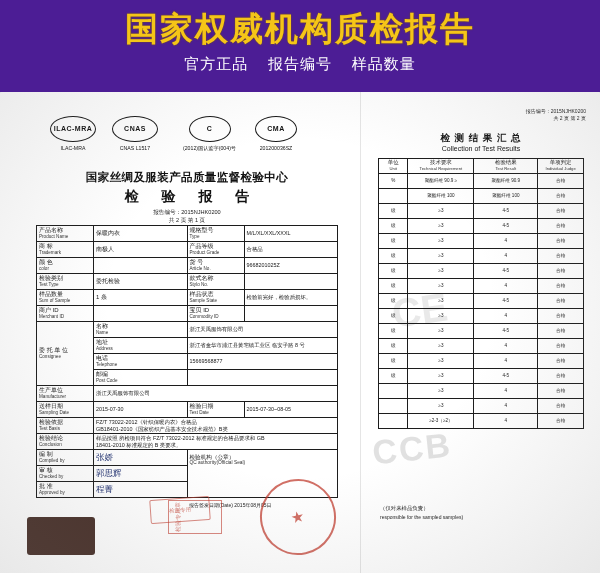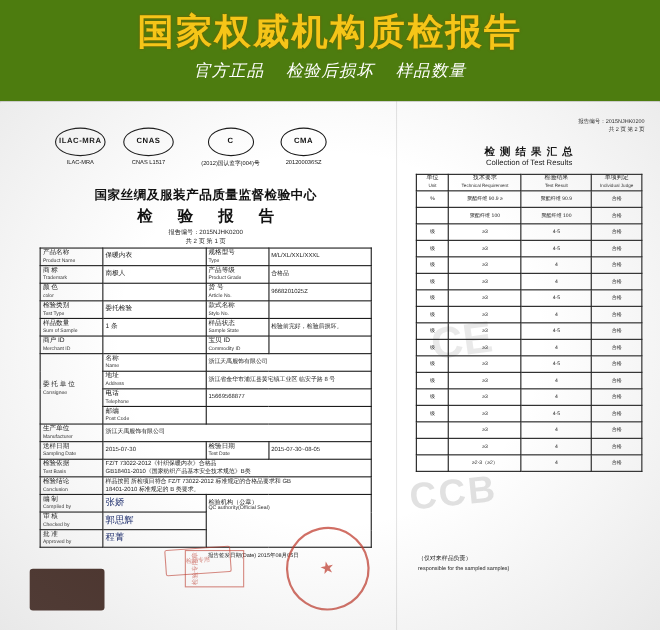--- a/index.html
+++ b/index.html
@@ -18,21 +18,21 @@
     width: 600px;
     height: 573px;
     background: #0a0a0a;
   }
 
   
   .banner {
     position: relative;
     width: 600px;
     height: 92px;
-    background: #4d7c0f;
+    background: #4c1d95;
     overflow: hidden;
   }
   .banner-title {
     position: absolute;
     top: 7px;
     left: 0;
     width: 600px;
     text-align: center;
     font-family: "DejaVu Sans", sans-serif;
     font-size: 33px;
@@ -45,21 +45,21 @@
     position: absolute;
     top: 55px;
     left: 0;
     width: 600px;
     text-align: center;
     font-family: "DejaVu Sans", sans-serif;
     font-size: 15px;
     color: #ffffff;
     letter-spacing: 1px;
   }
-  .banner-sub span { margin: 16px 7px; font-style: italic; }
+  .banner-sub span { margin: 16px 7px; }
 
   
   .sheet {
     position: absolute;
     top: 92px;
     left: 0;
     width: 600px;
     height: 481px;
     background: #ffffff;
     background-image:
@@ -356,21 +356,21 @@
 </style>
 </head>
 <body>
 
 <div class="page">
 
   <div class="banner">
     <div class="banner-title">国家权威机构质检报告</div>
     <div class="banner-sub">
       <span>官方正品</span>
-      <span>检验后损坏</span>
+      <span>报告编号</span>
       <span>样品数量</span>
     </div>
   </div>
 
   <div class="sheet">
 
     <div class="fold"></div>
     <div class="watermark2">CE</div>
     <div class="watermark">CCB</div>
 

